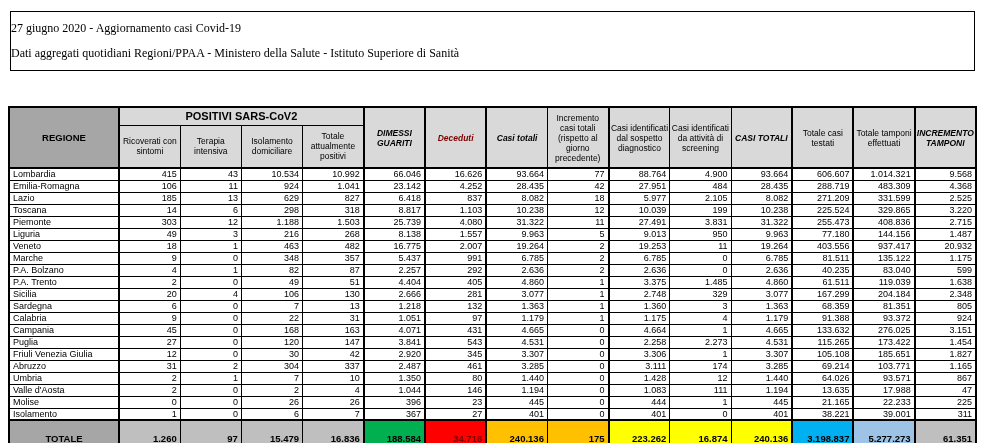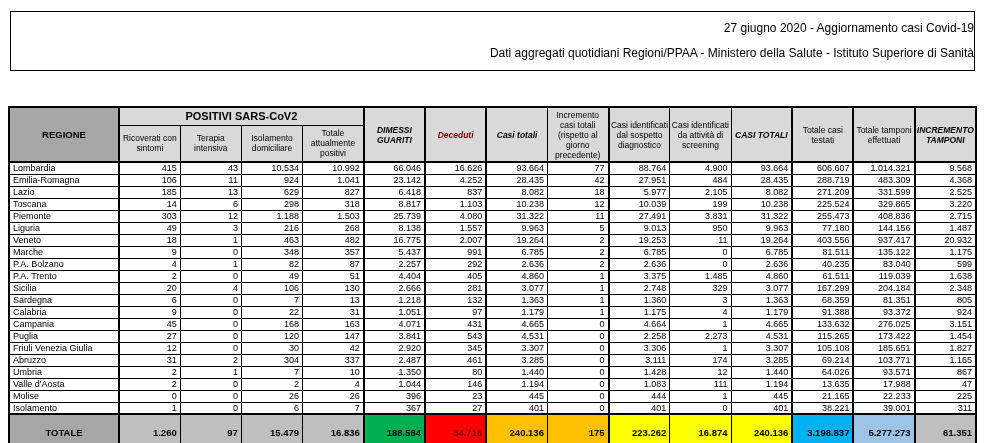--- a/index.html
+++ b/index.html
@@ -7,22 +7,23 @@
     margin: 0; padding: 0;
     width: 985px; height: 443px;
     background: #ffffff;
     font-family: "Liberation Sans", sans-serif;
     overflow: hidden;
   }
   .banner {
     margin: 11px 10px 0 10px;
     border: 1px solid #000;
     background: #fff;
-    text-align: right;
+    text-align: left;
     padding: 9px 0 10px 0;
+    font-family: Liberation Serif, serif;
   }
   .banner-line {
     font-size: 12px;
     color: #000;
     line-height: 14px;
   }
   .banner-line + .banner-line { margin-top: 11px; }
 
   table.covid {
     border-collapse: collapse;
@@ -49,21 +50,21 @@
   th.region-hd {
     background: #A6A6A6;
     font-weight: bold;
     font-size: 9.5px;
   }
   th.group-hd {
     font-weight: bold;
     font-size: 11px;
     height: 18px;
   }
-  tr.subhdr th { height: 37px; }
+  tr.subhdr th { height: 43px; }
   th.caps { font-weight: bold; font-style: italic; }
 
   tbody td { height: 12px; font-size: 9px; padding: 0 3px; white-space: nowrap; }
   td.region { text-align: left; }
   td.num { text-align: right; }
 
   tfoot td {
     height: 20px;
     font-size: 9.5px;
     font-weight: bold;

